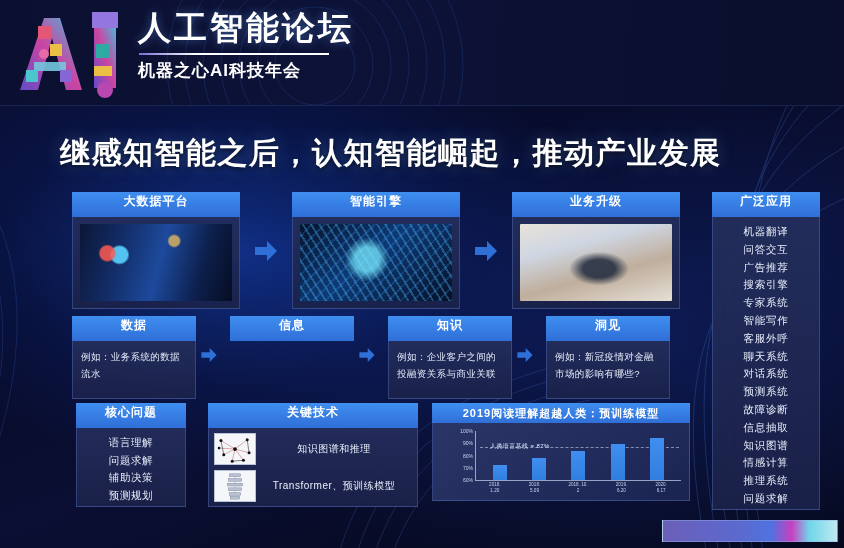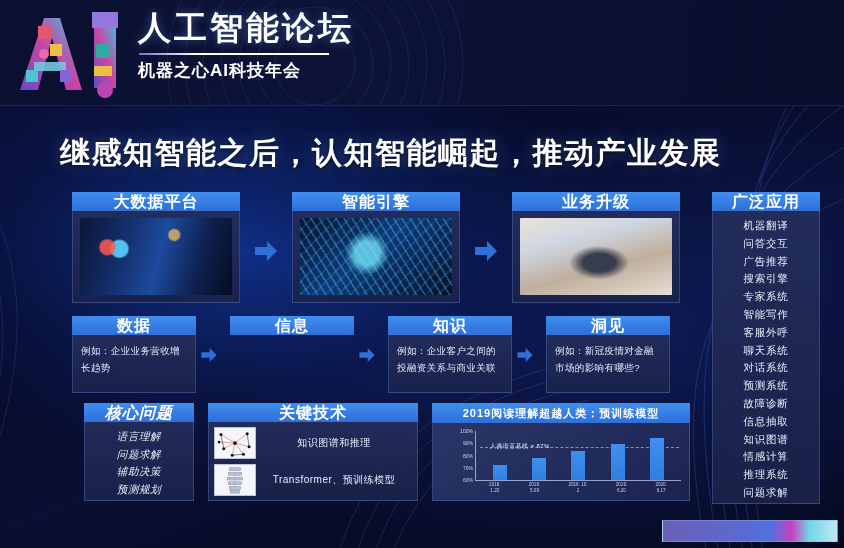--- a/index.html
+++ b/index.html
@@ -46,22 +46,22 @@
   #main-title {
     position: absolute; left: 60px; top: 133px; width: 770px;
     font-size: 30px; font-weight: bold; color: #ffffff; letter-spacing: 1.5px;
     white-space: nowrap;
     text-shadow: 0 2px 5px rgba(0,0,0,.65), 0 0 16px rgba(120,180,255,.35);
   }
 
   
   .card-head {
     background: linear-gradient(180deg, #3f8ef0 0%, #2f6fd8 100%);
-    color: #ffffff; font-size: 16px; font-weight: bold; letter-spacing: 1px;
-    text-align: center; line-height: 19px; height: 19px;
+    color: #ffffff; font-size: 12px; font-weight: bold; letter-spacing: 1px;
+    text-align: center; line-height: 19px; height: 25px;
   }
   .card-body {
     background: linear-gradient(180deg, rgba(36,46,92,0.92) 0%, rgba(26,34,74,0.92) 100%);
     border: 1px solid rgba(95,130,215,0.35);
     border-top: none;
   }
 
   
   .pic-card { position: absolute; width: 168px; }
   #pic-card-1 { left: 72px;  top: 192px; }
@@ -109,21 +109,21 @@
   #dikw-3 { left: 388px; top: 316px; border-radius: 6px; }
   #dikw-4 { left: 546px; top: 316px; }
   .dikw .card-body { height: 58px; padding: 7px 8px; }
   .dikw-text { color: #e4ebfb; font-size: 9.5px; line-height: 17px; letter-spacing: .4px; }
   .arrow-sm { position: absolute; width: 18px; height: 18px; top: 346px; }
   #arr-s1 { left: 200px; }
   #arr-s2 { left: 358px; }
   #arr-s3 { left: 516px; }
 
   
-  #core-card { position: absolute; left: 84px; top: 403px; width: 110px; font-style: italic; }
+  #core-card { position: absolute; left: 76px; top: 403px; width: 110px; }
   #core-card .card-body { height: 79px; padding: 6px 0; }
   .core-item { color: #e7eefc; font-size: 10.5px; text-align: center; line-height: 17.5px; letter-spacing: .6px; }
 
   #tech-card { position: absolute; left: 208px; top: 403px; width: 210px; }
   #tech-card .card-body { height: 79px; padding: 4px 5px; }
   .tech-row { display: flex; align-items: center; height: 34px; margin-bottom: 3px; }
   .tech-thumb { width: 42px; height: 32px; background: #f4f6fa; border: 1px solid #b9c4d8; flex: 0 0 42px; }
   .tech-label { flex: 1; text-align: center; color: #e9effc; font-size: 10px; letter-spacing: .5px; }
 
   #chart-card { position: absolute; left: 432px; top: 403px; width: 258px; }
@@ -278,21 +278,21 @@
         <div class="side-item">知识图谱</div>
         <div class="side-item">情感计算</div>
         <div class="side-item">推理系统</div>
         <div class="side-item">问题求解</div>
       </div>
   </div>
 
   <div class="dikw" id="dikw-1">
     <div class="card-head">数据</div>
     <div class="card-body">
-      <div class="dikw-text">例如：企业业务营收增长趋势</div>
+      <div class="dikw-text">例如：业务系统的数据流水</div>
     </div>
   </div>
   <svg class="arrow-sm" id="arr-s1" viewBox="0 0 26 26">
     <path d="M2 9 H14 V3 L24 13 L14 23 V17 H2 Z" fill="#2e6fd8"></path>
   </svg>
 
   <div class="dikw" id="dikw-2">
     <div class="card-head">信息</div>
   </div>
   <svg class="arrow-sm" id="arr-s2" viewBox="0 0 26 26">

